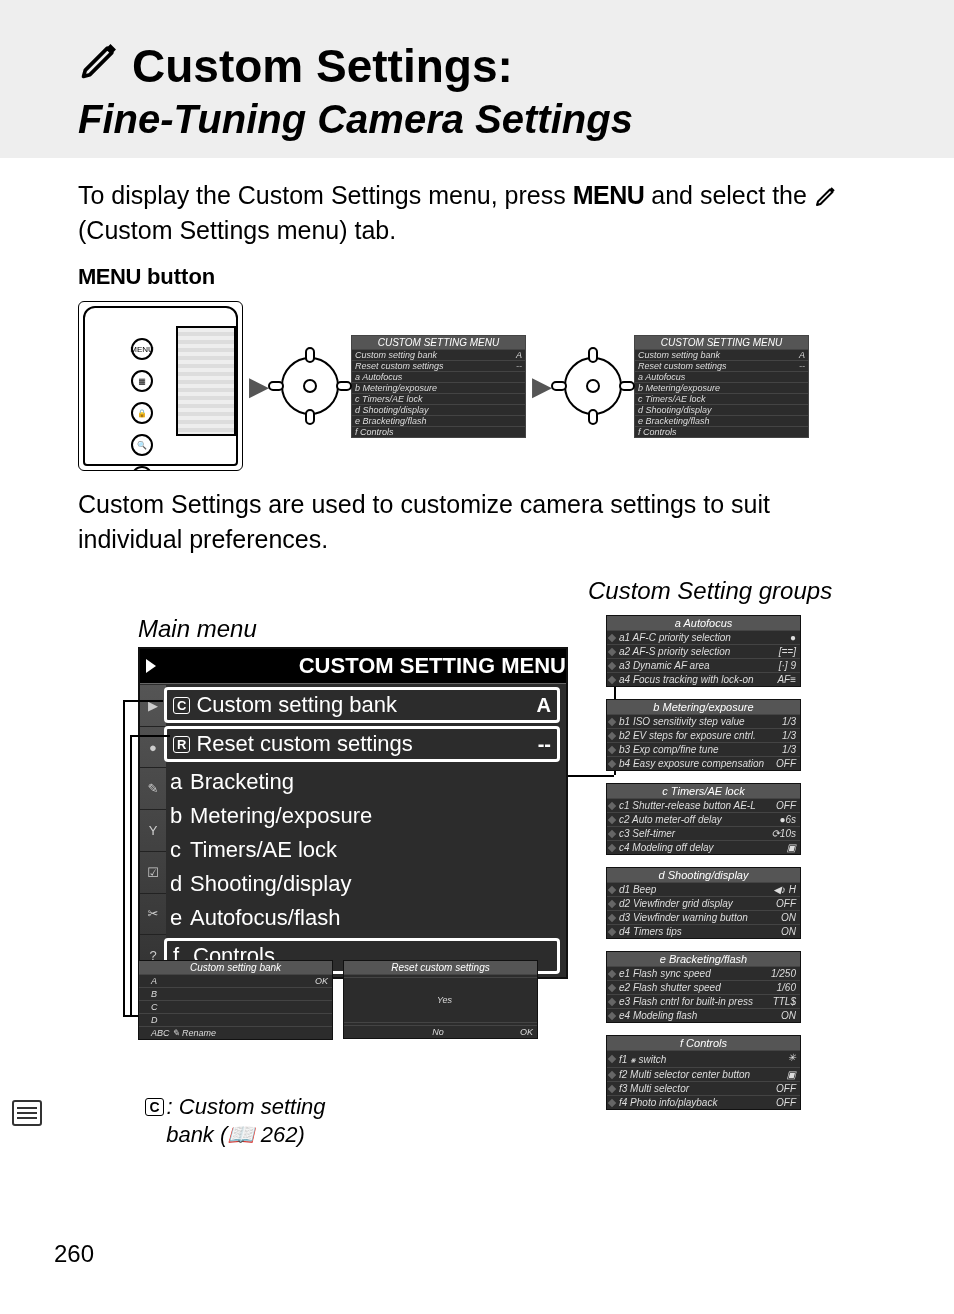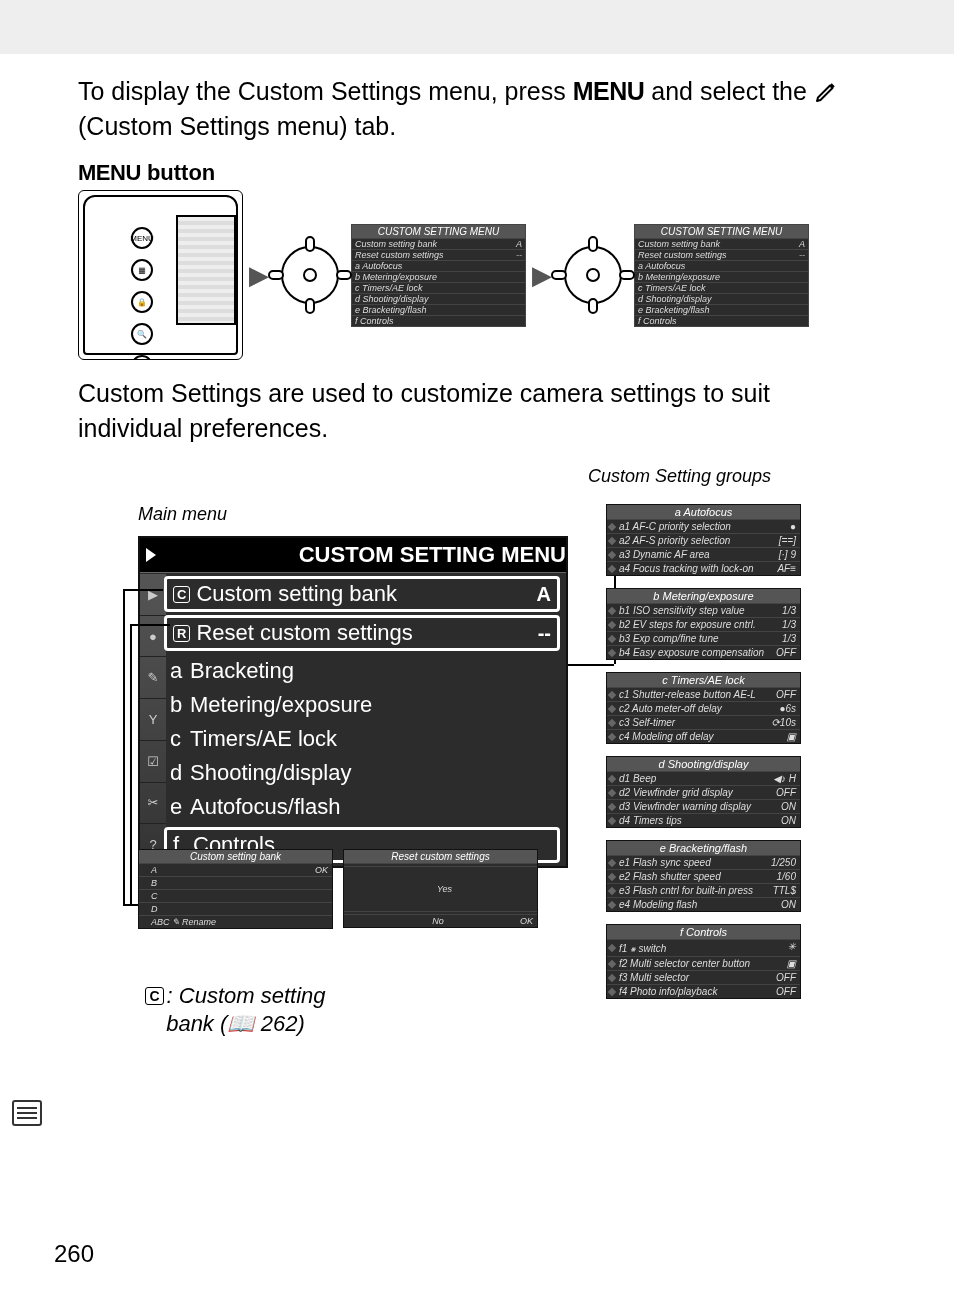--- a/index.html
+++ b/index.html
@@ -27,32 +27,32 @@
     font-size: 40px;
     font-weight: 700;
     font-style: italic;
     margin-top: 4px;
   }
   .pencil-icon svg { width: 44px; height: 44px; }
   .pencil-small svg { width: 24px; height: 24px; vertical-align: -4px; }
   .body-area { padding: 20px 78px 0 78px; }
   .intro { font-size: 25px; line-height: 1.4; }
   .menu-glyph { font-family: "Arial Narrow", Arial; font-weight: 600; letter-spacing: -0.5px; font-size: 25px; }
-  .caption-menu { font-size: 22px; margin-top: 16px; margin-bottom: 4px; }
+  .caption-menu { font-size: 22px; margin-top: 16px; margin-bottom: 11px; }
   .caption-menu .menu-glyph { font-size: 22px; }
   .caption-menu b { font-weight: 700; }
   .diagram-row { display:flex; align-items:center; gap:6px; margin-bottom:16px;}
   .camera-ill { width:165px; height:170px; border:1px solid #000; border-radius:6px; background:#fff; position:relative; overflow:hidden;}
   .lcd-mini { width:175px; border:1px solid #444; font-size:10px; color:#fff; background:#2c2c2c; }
   .lcd-mini .hdr { background:#555; text-align:center; font-size:10px; padding:1px 0; font-style:italic; color:#fff;}
   .lcd-mini .row {padding:0 3px; border-top:1px solid #444; color:#ddd; font-style:italic; font-size:9px; display:flex; justify-content:space-between;}
   .arrow-ic { font-size:26px; color:#555;}
   .dpad-mini { width:70px; height:70px; position:relative;}
   .para2 { font-size:25px; line-height:1.4; margin-bottom:28px;}
-  .italic-lbl { font-style:italic; font-size:18px; }
+  .italic-lbl { font-style:italic; font-size:24px; }
   .layout2 { position:relative; height:640px; margin-top:8px;}
   .main-menu-lbl { position:absolute; left:60px; top:30px; }
   .groups-lbl { position:absolute; left:510px; top:-8px; }
   .main-lcd { position:absolute; left:60px; top:62px; width:430px; background:#2c2c2c; border:2px solid #111; color:#fff; }
   .main-lcd .big-hdr { background:#000; color:#fff; font-weight:700; font-size:22px; text-align:center; padding:4px 0; border-bottom:1px solid #666; display:flex; align-items:center; gap:6px; justify-content:center;}
   .main-lcd .big-hdr .tri { width:0;height:0;border-top:7px solid transparent;border-bottom:7px solid transparent;border-left:10px solid #fff; margin-left:6px; margin-right:auto;}
   .main-lcd .mi { display:flex; align-items:center; padding:4px 8px 4px 30px; font-size:22px; color:#fff; position:relative;}
   .main-lcd .mi.boxed { border:3px solid #fff; border-radius:4px; margin:3px 6px 3px 24px; padding:2px 6px; }
   .main-lcd .mi .pre { display:inline-block; border:1.5px solid #fff; border-radius:3px; font-size:13px; font-weight:700; padding:0 3px; margin-right:6px; line-height:15px;}
   .main-lcd .mi .letter { display:inline-block; width:20px; font-weight:400; }
@@ -79,20 +79,29 @@
   .dp-c{position:absolute;left:50%;top:50%;width:14px;height:14px;border:2px solid #000;border-radius:50%;transform:translate(-50%,-50%);}
   .dp-tab{position:absolute;width:10px;height:16px;border:2px solid #000;border-radius:5px;background:#fff;}
   .chart-sublcd { position:absolute; left:60px; width:195px; background:#2c2c2c; border:1px solid #111; color:#fff; font-size:10px;}
   .chart-sublcd .shdr{ background:#555; text-align:center; font-style:italic; padding:1px 0; font-size:10px;}
   .chart-sublcd .srow { display:flex; justify-content:space-between; padding:1px 4px 1px 12px; font-style:italic; color:#ddd; font-size:9px; border-top:1px solid #444; position:relative;}
 </style>
 </head>
 <body>
 
 <div class="header-block">
+  <div class="title-line1">
+    <span class="pencil-icon">
+      <svg viewBox="0 0 24 24">
+          <path d="M3 21l3.5-1 12-12-2.5-2.5-12 12L3 21zM17 4l3 3" fill="none" stroke="#000" stroke-width="2" stroke-linejoin="round"></path>
+        </svg>
+    </span>
+    <span>Custom Settings:</span>
+  </div>
+  <div class="title-line2">Fine-Tuning Camera Settings</div>
 </div>
 
 <div class="body-area">
 
   <p class="intro">
     <span>To display the Custom Settings menu, press </span><span class="menu-glyph">MENU</span><span> and select the </span><span class="pencil-small"><svg viewBox="0 0 24 24">
           <path d="M3 21l3.5-1 12-12-2.5-2.5-12 12L3 21zM17 4l3 3" fill="none" stroke="#000" stroke-width="2" stroke-linejoin="round"></path>
         </svg></span><span> (Custom Settings menu) tab.</span>
   </p>
 
@@ -388,21 +397,21 @@
           <div class="shdr">d Shooting/display</div>
           <div class="srow">
             <span>d1 Beep</span>
             <span>◀♪ H</span>
           </div>
           <div class="srow">
             <span>d2 Viewfinder grid display</span>
             <span>OFF</span>
           </div>
           <div class="srow">
-            <span>d3 Viewfinder warning display</span>
+            <span>d3 Viewfinder warning button</span>
             <span>ON</span>
           </div>
           <div class="srow">
             <span>d4 Timers tips</span>
             <span>ON</span>
           </div>
         </div>
         <div class="sub-lcd" style="left: 528px; top: 366px;">
           <div class="shdr">e Bracketing/flash</div>
           <div class="srow">

